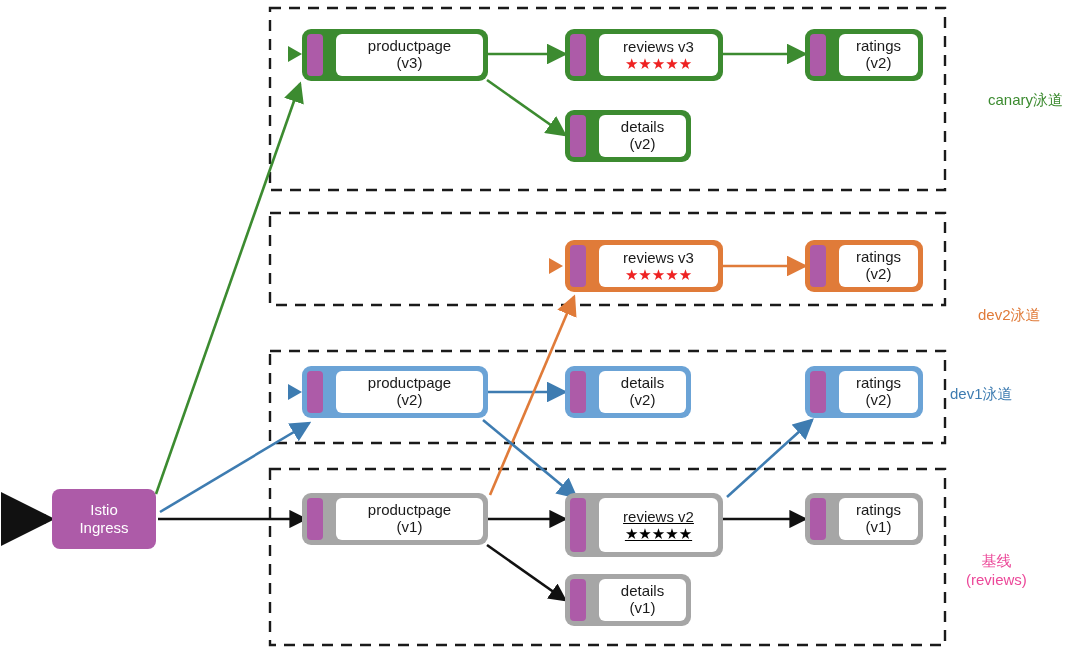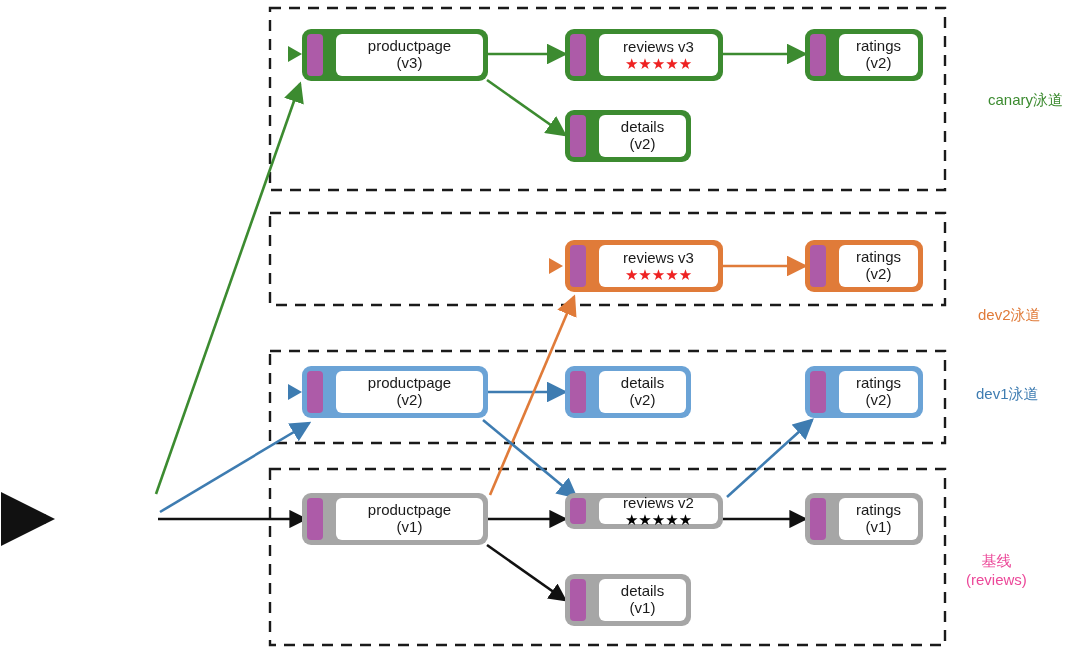--- a/index.html
+++ b/index.html
@@ -68,20 +68,24 @@
     <line x1="723" y1="519" x2="805" y2="519" stroke="#111111" stroke-width="2.6" marker-end="url(#ahBlack)"></line>
     <line x1="487" y1="545" x2="565" y2="600" stroke="#111111" stroke-width="2.6" marker-end="url(#ahBlack)"></line>
 
     <line x1="490" y1="495" x2="574" y2="297" stroke="#E07B39" stroke-width="2.6" marker-end="url(#ahOrange)"></line>
 
     <line x1="483" y1="420" x2="576" y2="497" stroke="#3E7CB1" stroke-width="2.6" marker-end="url(#ahBlue)"></line>
 
     <line x1="727" y1="497" x2="812" y2="420" stroke="#3E7CB1" stroke-width="2.6" marker-end="url(#ahBlue)"></line>
   </svg>
 
+  <div class="ingress" style="left:52px;top:489px;width:104px;height:60px;">
+    <span>Istio</span>
+    <span>Ingress</span>
+  </div>
 
   <div class="nodebox" style="left:302px;top:29px;width:186px;height:52px;background:#3C8B30;">
     <div class="sidecar"></div>
     <div class="inner">
       <span class="nlabel">productpage</span>
       <span class="nlabel">(v3)</span>
     </div>
   </div>
 
   <div class="nodebox" style="left:565px;top:29px;width:158px;height:52px;background:#3C8B30;">
@@ -149,21 +153,21 @@
   </div>
 
   <div class="nodebox" style="left:302px;top:493px;width:186px;height:52px;background:#A6A6A6;">
     <div class="sidecar"></div>
     <div class="inner">
       <span class="nlabel">productpage</span>
       <span class="nlabel">(v1)</span>
     </div>
   </div>
 
-  <div class="nodebox" style="left:565px;top:493px;width:158px;height:36px;background:#A6A6A6;">
+  <div class="nodebox" style="left:565px;top:493px;width:158px;height:64px;background:#A6A6A6;text-decoration:underline;">
     <div class="sidecar"></div>
     <div class="inner">
       <span class="nlabel">reviews v2</span>
       <span class="stars" style="color:#000000;">★★★★★</span>
     </div>
   </div>
 
   <div class="nodebox" style="left:805px;top:493px;width:118px;height:52px;background:#A6A6A6;">
     <div class="sidecar"></div>
     <div class="inner">
@@ -175,19 +179,19 @@
   <div class="nodebox" style="left:565px;top:574px;width:126px;height:52px;background:#A6A6A6;">
     <div class="sidecar"></div>
     <div class="inner">
       <span class="nlabel">details</span>
       <span class="nlabel">(v1)</span>
     </div>
   </div>
 
   <div class="lanelabel" style="left:988px;top:91px;color:#3C8B30;">canary泳道</div>
   <div class="lanelabel" style="left:978px;top:258px;color:#E07B39;margin-top:48px;">dev2泳道</div>
-  <div class="lanelabel" style="left:976px;top:385px;color:#3E7CB1;">dev1泳道</div>
+  <div class="lanelabel" style="left:950px;top:385px;color:#3E7CB1;">dev1泳道</div>
   <div class="lanelabel" style="left:966px;top:552px;color:#ec4899;">
     <div>基线</div>
     <div>(reviews)</div>
   </div>
 
 </div>
 
 </body></html>

